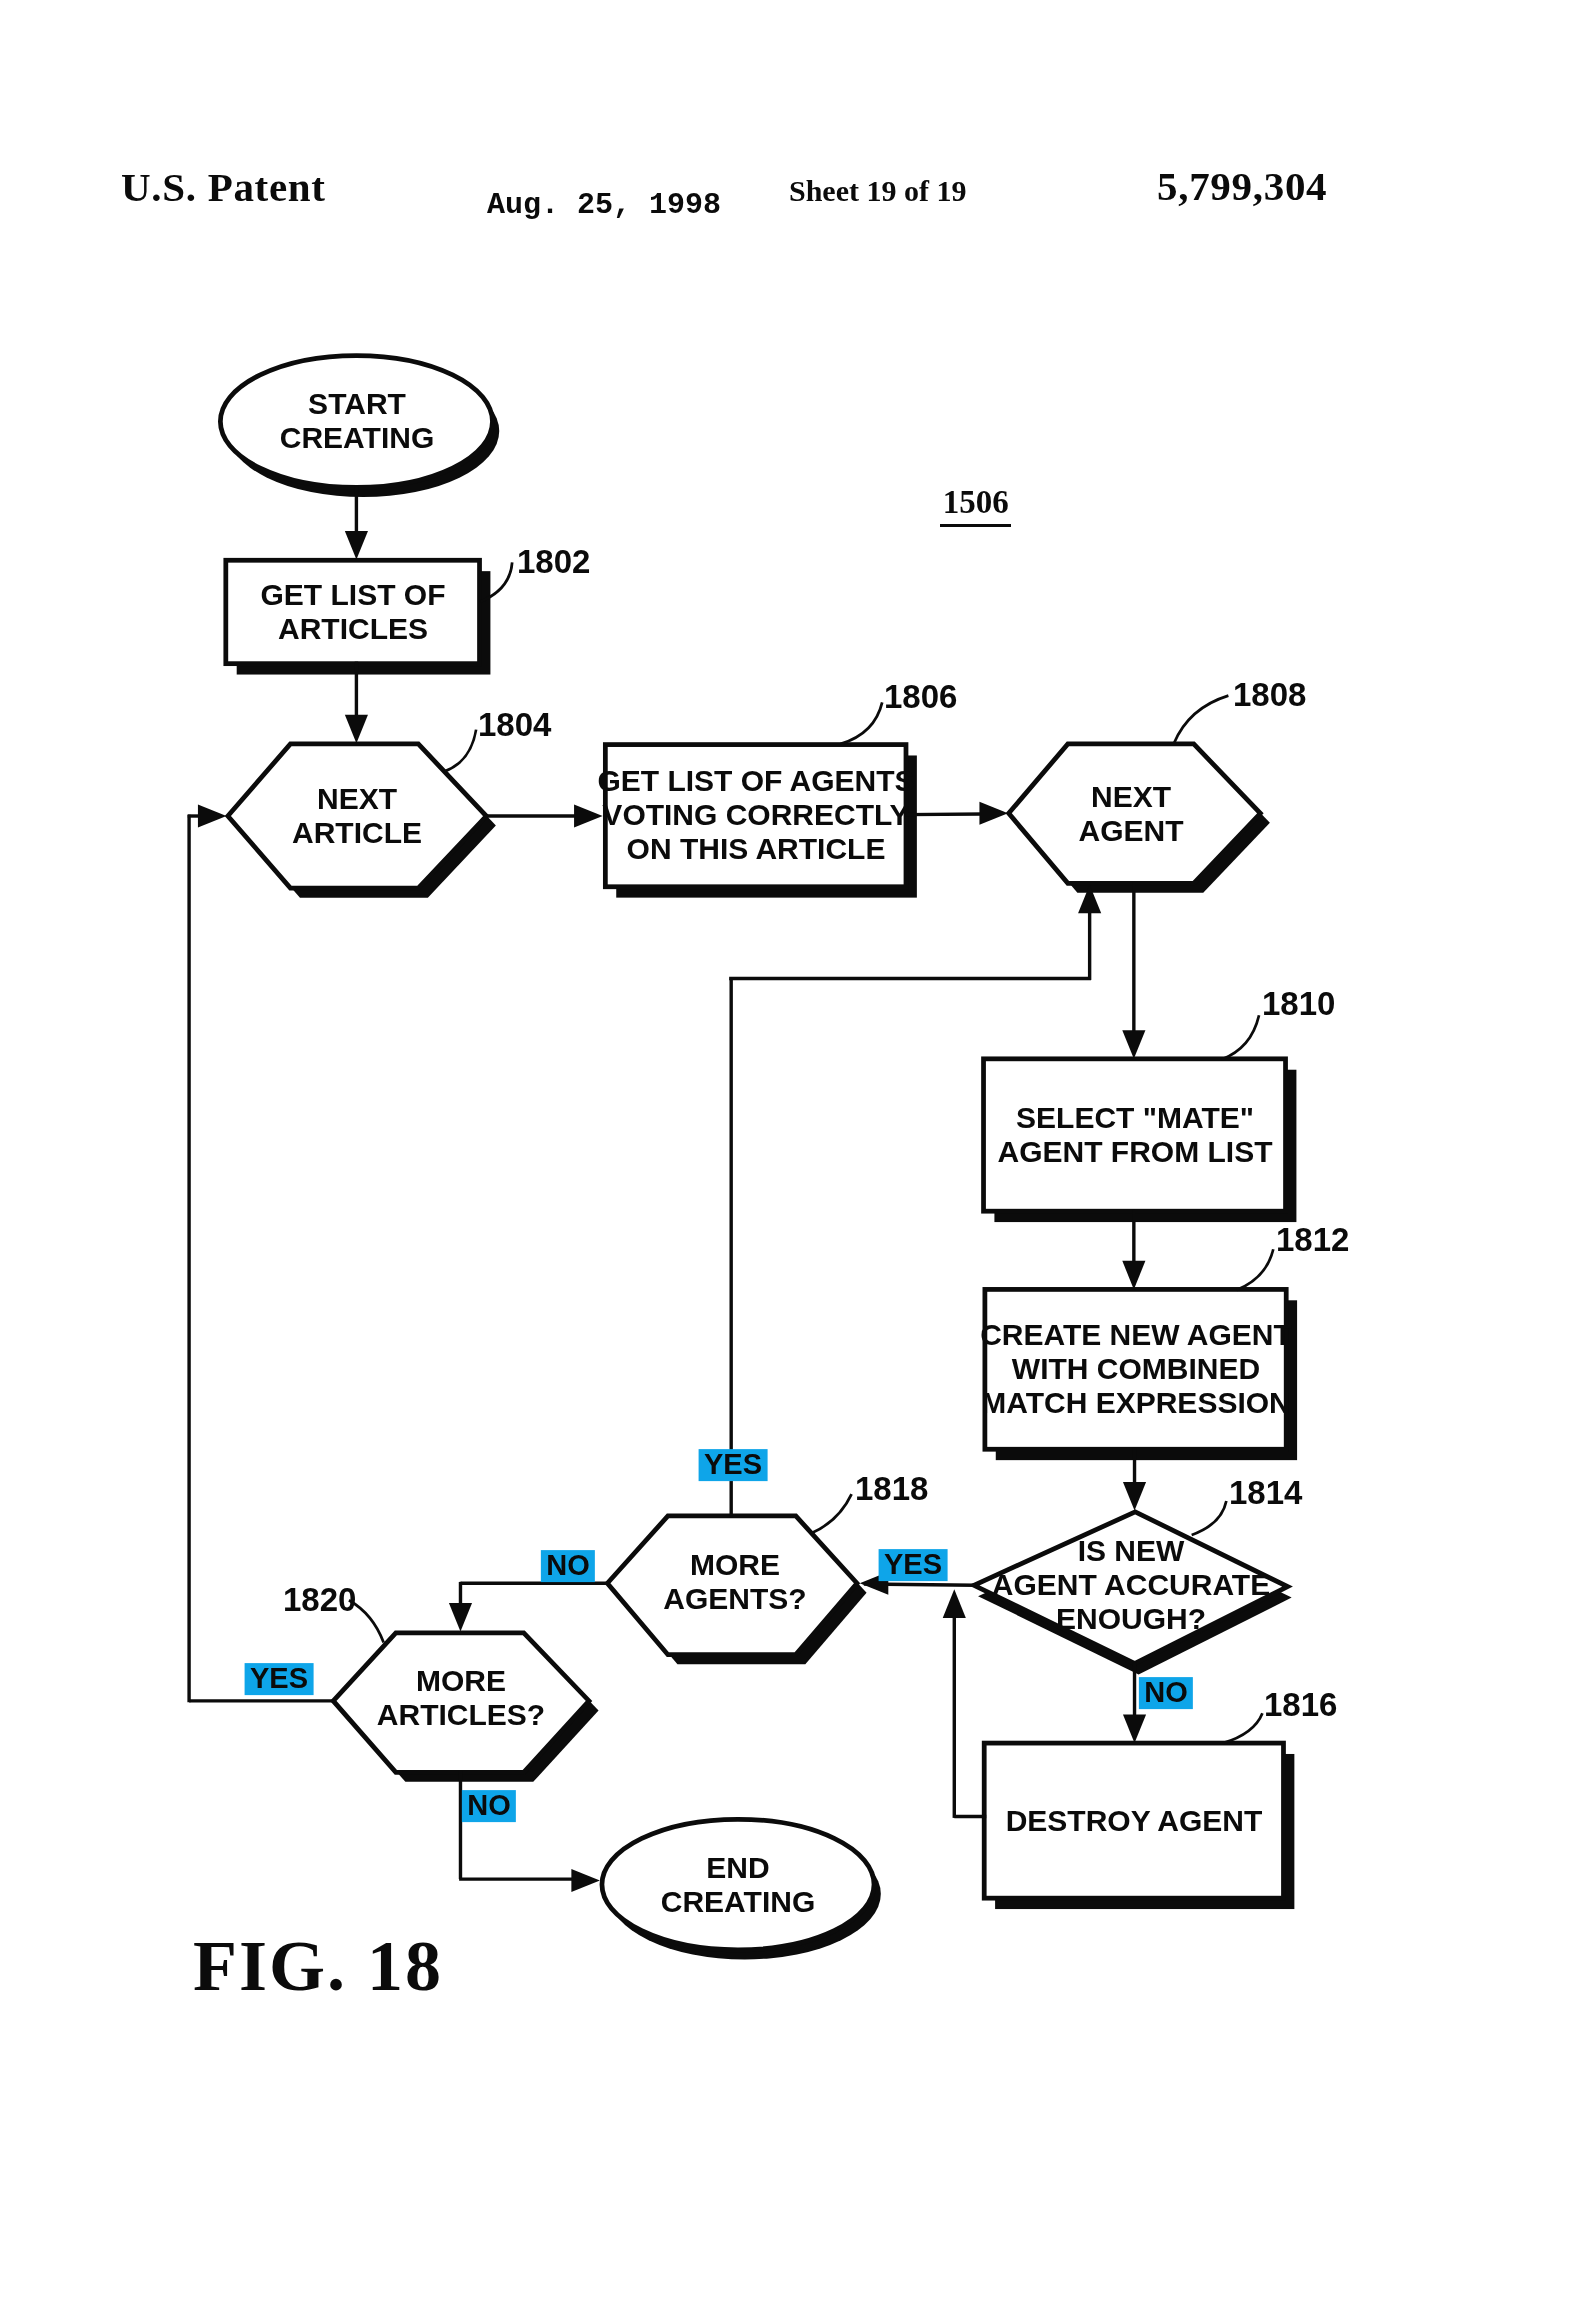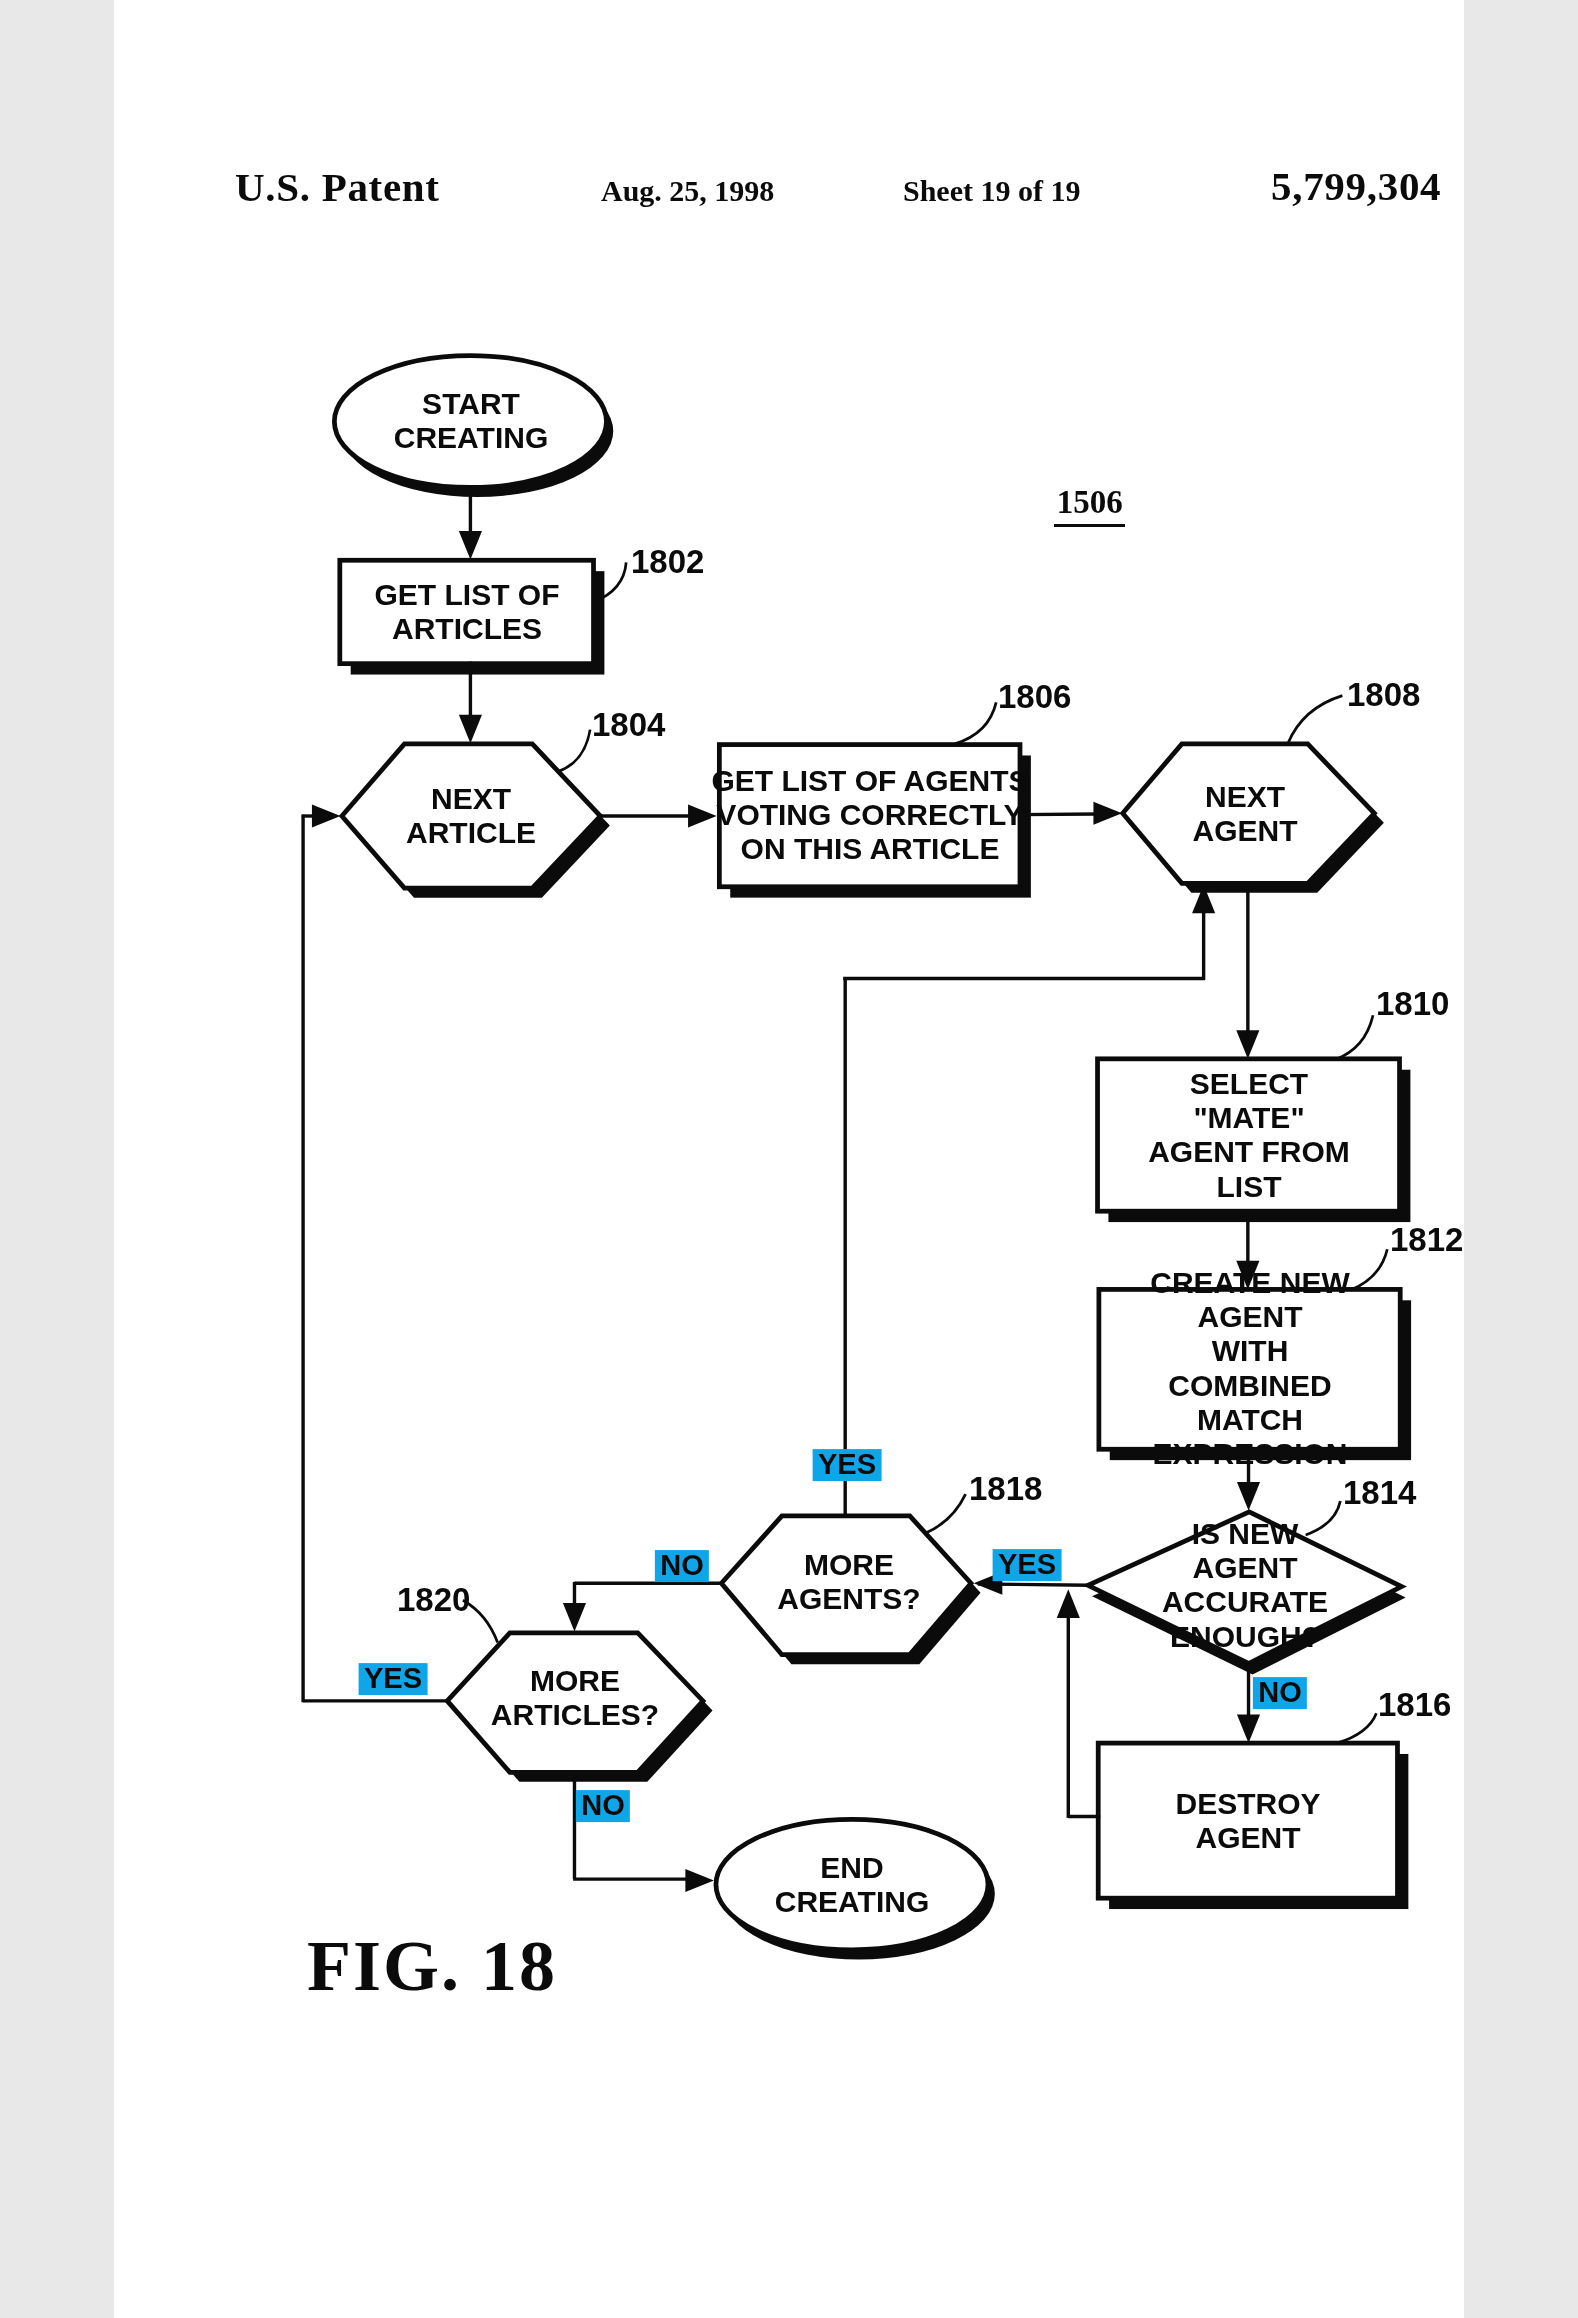--- a/index.html
+++ b/index.html
@@ -1,17 +1,17 @@
 <!DOCTYPE html>
 <html style="font-size:11px"><head>
 <meta charset="utf-8">
 <style>
   html,body{margin:0;padding:0;background:#e8e8e8;}
   .page{
-    position:relative;width:1350px;height:2319px;background:#ffffff;
+    position:relative;width:1578px;height:2319px;background:#ffffff;
     margin:0 auto;overflow:hidden;color:#0b0b0b;
     font-family:"Liberation Sans",sans-serif;
   }
   .hdr{position:absolute;font-family:"Liberation Serif",serif;font-weight:700;white-space:nowrap;}
   .hdr-big{font-size:41px;letter-spacing:0.7px;}
   .hdr-mid{font-size:30px;}
   .diagram-ref{
     position:absolute;font-family:"Liberation Serif",serif;font-weight:700;font-size:33px;
     border-bottom:3.4px solid #0b0b0b;padding:0 2.7px 2.7px 2.7px;
   }
@@ -27,21 +27,21 @@
     position:absolute;transform:translate(-50%,-50%);
     font-weight:700;font-size:29px;background:#0ea5e9;padding:1.4px 5.4px;line-height:1;
   }
 </style>
 </head>
 <body>
 
 <div class="page">
 
   <div class="hdr hdr-big" style="left:121px;top:163px;">U.S. Patent</div>
-  <div class="hdr hdr-mid" style="left:487px;top:174px;">Aug. 25, 1998</div>
+  <div class="hdr hdr-mid" style="left:487px;top:188px;font-family:Liberation Mono, monospace;">Aug. 25, 1998</div>
   <div class="hdr hdr-mid" style="left:789px;top:174px;">Sheet 19 of 19</div>
   <div class="hdr hdr-big" style="left:1157px;top:162px;">5,799,304</div>
 
   <div class="diagram-ref" style="left:940px;top:484px;">1506</div>
 
   <svg class="flow" width="1578" height="2319" viewBox="0 0 2320 3408">
     <g stroke="none" fill="#0b0b0b">
       <ellipse cx="534" cy="633" rx="200" ry="97"></ellipse>
       <rect x="348" y="839" width="373" height="152"></rect>
       <polygon points="349,1213 441,1107 629,1107 729,1213 629,1319 441,1319"></polygon>

